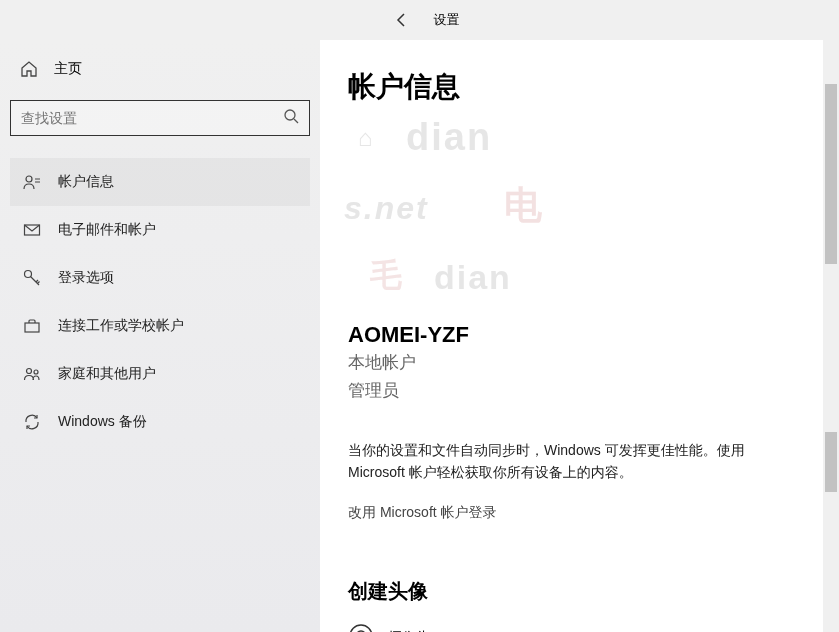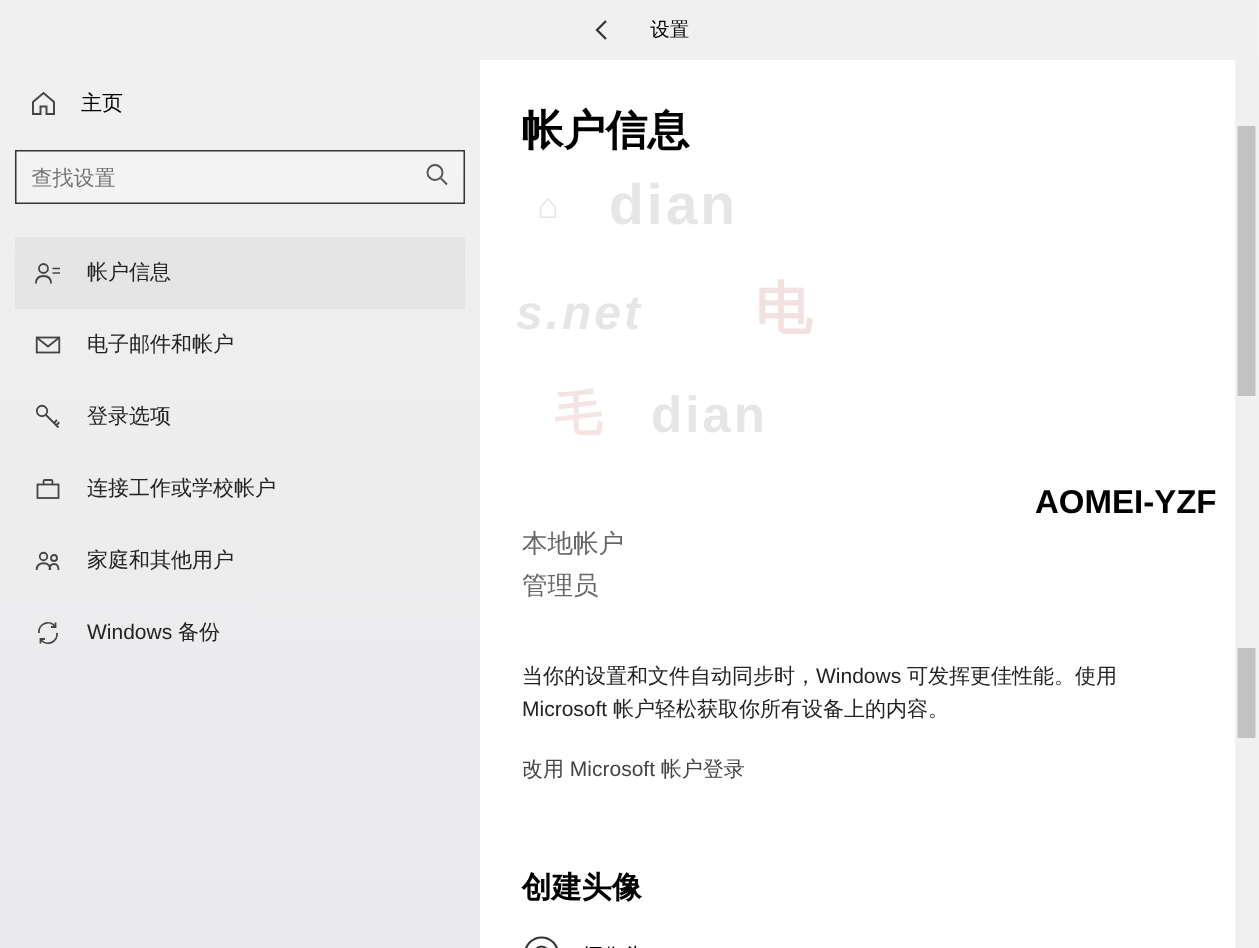--- a/index.html
+++ b/index.html
@@ -37,21 +37,21 @@
     
     .avatar-area { position: relative; width: 280px; height: 180px; margin-bottom: 18px; }
     .watermark { position: absolute; font-size: 38px; font-weight: 600; color: rgba(200,200,200,0.45); letter-spacing: 2px; }
     .wm1 { top: -8px; left: 58px; }
     .wm-icon { top: 0px; left: 10px; font-size: 24px; color: rgba(200,200,200,0.45); }
     .wm2 { top: 66px; left: -4px; font-size: 32px; font-style: italic; }
     .wm-cn { top: 56px; left: 156px; font-size: 38px; color: rgba(235,205,205,0.6); }
     .wm-cn2 { top: 130px; left: 22px; font-size: 32px; color: rgba(235,205,205,0.55); }
     .wm3 { top: 134px; left: 86px; font-size: 34px; }
     
-    .account-name { font-size: 22px; font-weight: 700; text-align: right; }
+    .account-name { font-size: 22px; font-weight: 700; }
     .account-meta { font-size: 17px; color: #666; line-height: 1.5; margin-top: 2px; }
     
     .blurb { font-size: 14px; color: #222; margin-top: 36px; line-height: 1.6; max-width: 430px; }
     .ms-link { font-size: 14px; color: #444; margin-top: 20px; cursor: pointer; }
     
     .section-heading { font-size: 20px; font-weight: 600; margin-top: 56px; margin-bottom: 14px; }
     
     .camera-row { display: flex; align-items: center; gap: 14px; padding: 4px 0; cursor: pointer; }
     .camera-label { font-size: 14px; }
     

